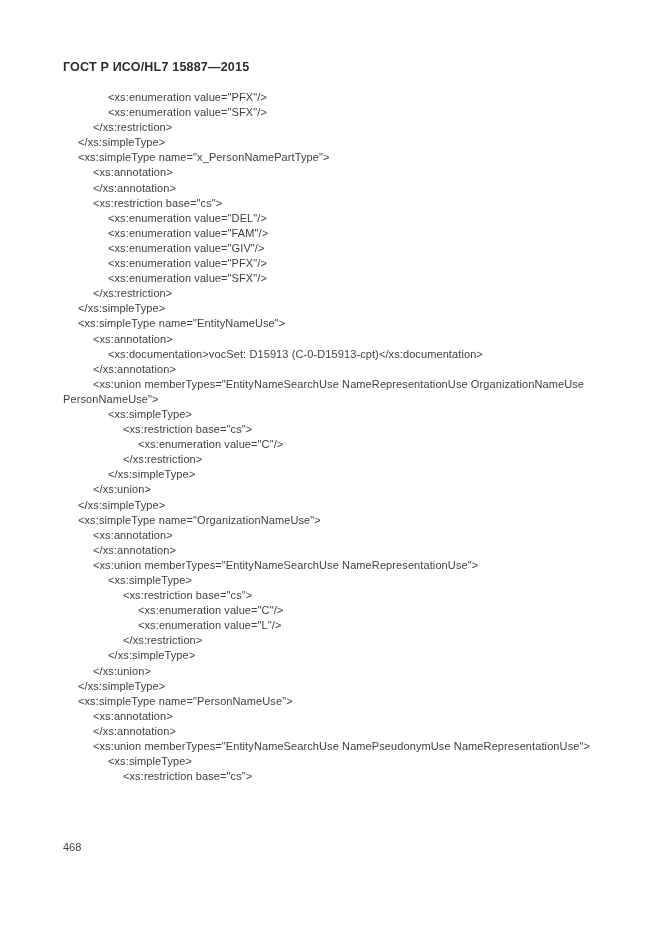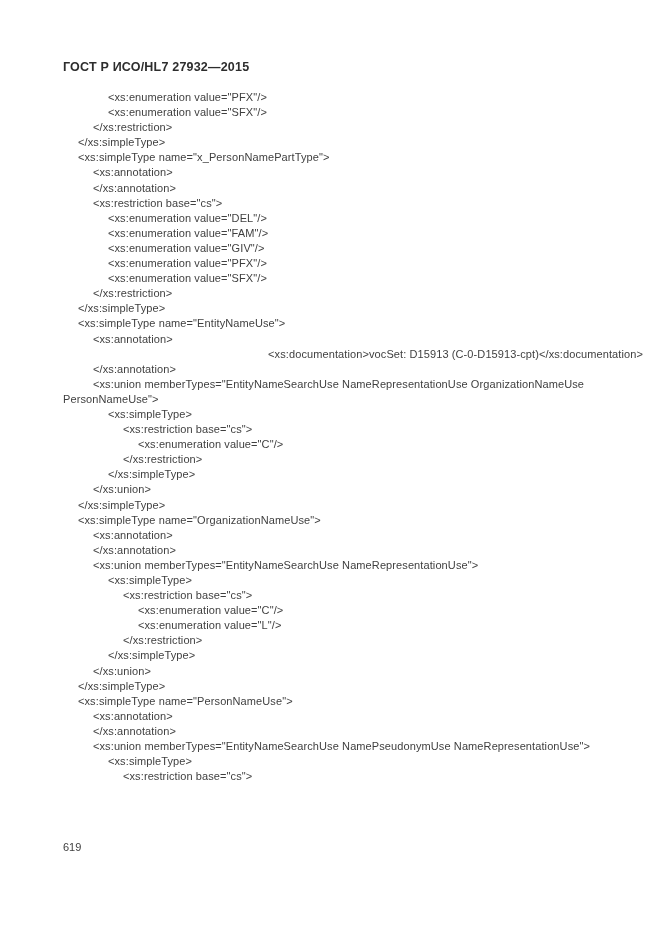--- a/index.html
+++ b/index.html
@@ -45,41 +45,41 @@
     left: 63px;
     top: 841px;
     font-size: 11px;
     color: #3f3f3f;
   }
 </style>
 </head>
 <body>
 
 <div class="page">
-  <div class="doc-header">ГОСТ Р ИСО/HL7 27932—2015</div>
+  <div class="doc-header">ГОСТ Р ИСО/HL7 15887—2015</div>
 
   <div class="code-block">
       <div class="code-line" style="padding-left: 45px;">&lt;xs:enumeration value="PFX"/&gt;</div>
       <div class="code-line" style="padding-left: 45px;">&lt;xs:enumeration value="SFX"/&gt;</div>
       <div class="code-line" style="padding-left: 30px;">&lt;/xs:restriction&gt;</div>
       <div class="code-line" style="padding-left: 15px;">&lt;/xs:simpleType&gt;</div>
       <div class="code-line" style="padding-left: 15px;">&lt;xs:simpleType name="x_PersonNamePartType"&gt;</div>
       <div class="code-line" style="padding-left: 30px;">&lt;xs:annotation&gt;</div>
       <div class="code-line" style="padding-left: 30px;">&lt;/xs:annotation&gt;</div>
       <div class="code-line" style="padding-left: 30px;">&lt;xs:restriction base="cs"&gt;</div>
       <div class="code-line" style="padding-left: 45px;">&lt;xs:enumeration value="DEL"/&gt;</div>
       <div class="code-line" style="padding-left: 45px;">&lt;xs:enumeration value="FAM"/&gt;</div>
       <div class="code-line" style="padding-left: 45px;">&lt;xs:enumeration value="GIV"/&gt;</div>
       <div class="code-line" style="padding-left: 45px;">&lt;xs:enumeration value="PFX"/&gt;</div>
       <div class="code-line" style="padding-left: 45px;">&lt;xs:enumeration value="SFX"/&gt;</div>
       <div class="code-line" style="padding-left: 30px;">&lt;/xs:restriction&gt;</div>
       <div class="code-line" style="padding-left: 15px;">&lt;/xs:simpleType&gt;</div>
       <div class="code-line" style="padding-left: 15px;">&lt;xs:simpleType name="EntityNameUse"&gt;</div>
       <div class="code-line" style="padding-left: 30px;">&lt;xs:annotation&gt;</div>
-      <div class="code-line" style="padding-left: 45px; text-align: right;">&lt;xs:documentation&gt;vocSet: D15913 (C-0-D15913-cpt)&lt;/xs:documentation&gt;</div>
+      <div class="code-line" style="padding-left: 45px;">&lt;xs:documentation&gt;vocSet: D15913 (C-0-D15913-cpt)&lt;/xs:documentation&gt;</div>
       <div class="code-line" style="padding-left: 30px;">&lt;/xs:annotation&gt;</div>
       <div class="code-line" style="padding-left: 30px;">&lt;xs:union memberTypes="EntityNameSearchUse NameRepresentationUse OrganizationNameUse</div>
       <div class="code-line" style="padding-left: 0px;">PersonNameUse"&gt;</div>
       <div class="code-line" style="padding-left: 45px;">&lt;xs:simpleType&gt;</div>
       <div class="code-line" style="padding-left: 60px;">&lt;xs:restriction base="cs"&gt;</div>
       <div class="code-line" style="padding-left: 75px;">&lt;xs:enumeration value="C"/&gt;</div>
       <div class="code-line" style="padding-left: 60px;">&lt;/xs:restriction&gt;</div>
       <div class="code-line" style="padding-left: 45px;">&lt;/xs:simpleType&gt;</div>
       <div class="code-line" style="padding-left: 30px;">&lt;/xs:union&gt;</div>
       <div class="code-line" style="padding-left: 15px;">&lt;/xs:simpleType&gt;</div>
@@ -96,14 +96,14 @@
       <div class="code-line" style="padding-left: 30px;">&lt;/xs:union&gt;</div>
       <div class="code-line" style="padding-left: 15px;">&lt;/xs:simpleType&gt;</div>
       <div class="code-line" style="padding-left: 15px;">&lt;xs:simpleType name="PersonNameUse"&gt;</div>
       <div class="code-line" style="padding-left: 30px;">&lt;xs:annotation&gt;</div>
       <div class="code-line" style="padding-left: 30px;">&lt;/xs:annotation&gt;</div>
       <div class="code-line" style="padding-left: 30px;">&lt;xs:union memberTypes="EntityNameSearchUse NamePseudonymUse NameRepresentationUse"&gt;</div>
       <div class="code-line" style="padding-left: 45px;">&lt;xs:simpleType&gt;</div>
       <div class="code-line" style="padding-left: 60px;">&lt;xs:restriction base="cs"&gt;</div>
     </div>
 
-  <div class="page-number">619</div>
+  <div class="page-number">468</div>
 </div>
 
 </body></html>

